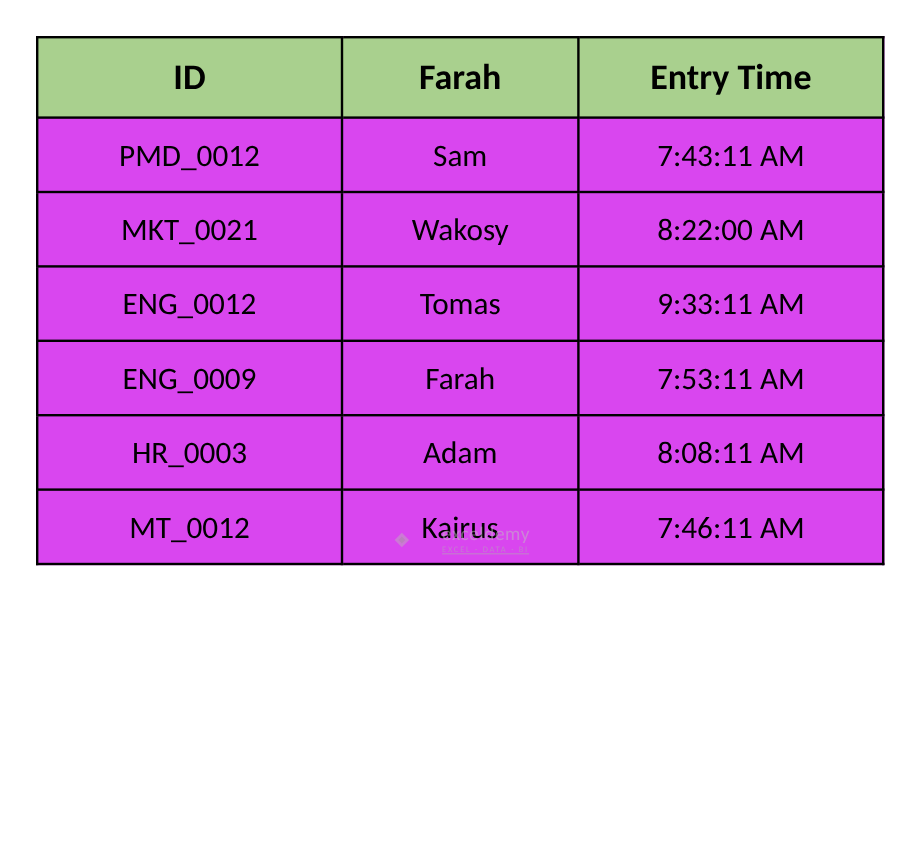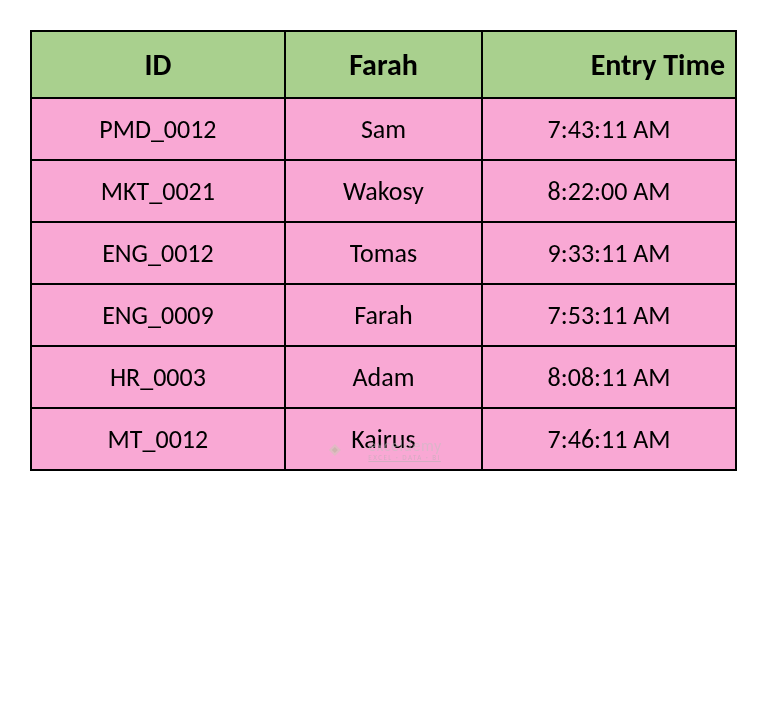--- a/index.html
+++ b/index.html
@@ -12,21 +12,21 @@
       background: #ffffff;
       padding: 30px;
       width: 767px;
     }
     .table-container {
       position: relative;
     }
     table {
       border-collapse: collapse;
       width: 100%;
-      background: #f9a8d4;
+      background: #d946ef;
     }
     th, td {
       border: 2px solid #000000;
       text-align: center;
       vertical-align: middle;
       padding: 14px 10px;
       height: 60px;
     }
     th {
       background-color: #a9d08e;
@@ -40,21 +40,20 @@
       font-weight: 400;
     }
     .col-id {
       width: 36%;
     }
     .col-name {
       width: 28%;
     }
     .col-time {
       width: 36%;
-      text-align: right;
     }
     .watermark {
       position: absolute;
       bottom: 10px;
       left: 50%;
       transform: translateX(-50%);
       font-size: 16px;
       color: #c0c0c0;
       opacity: 0.5;
       display: flex;

